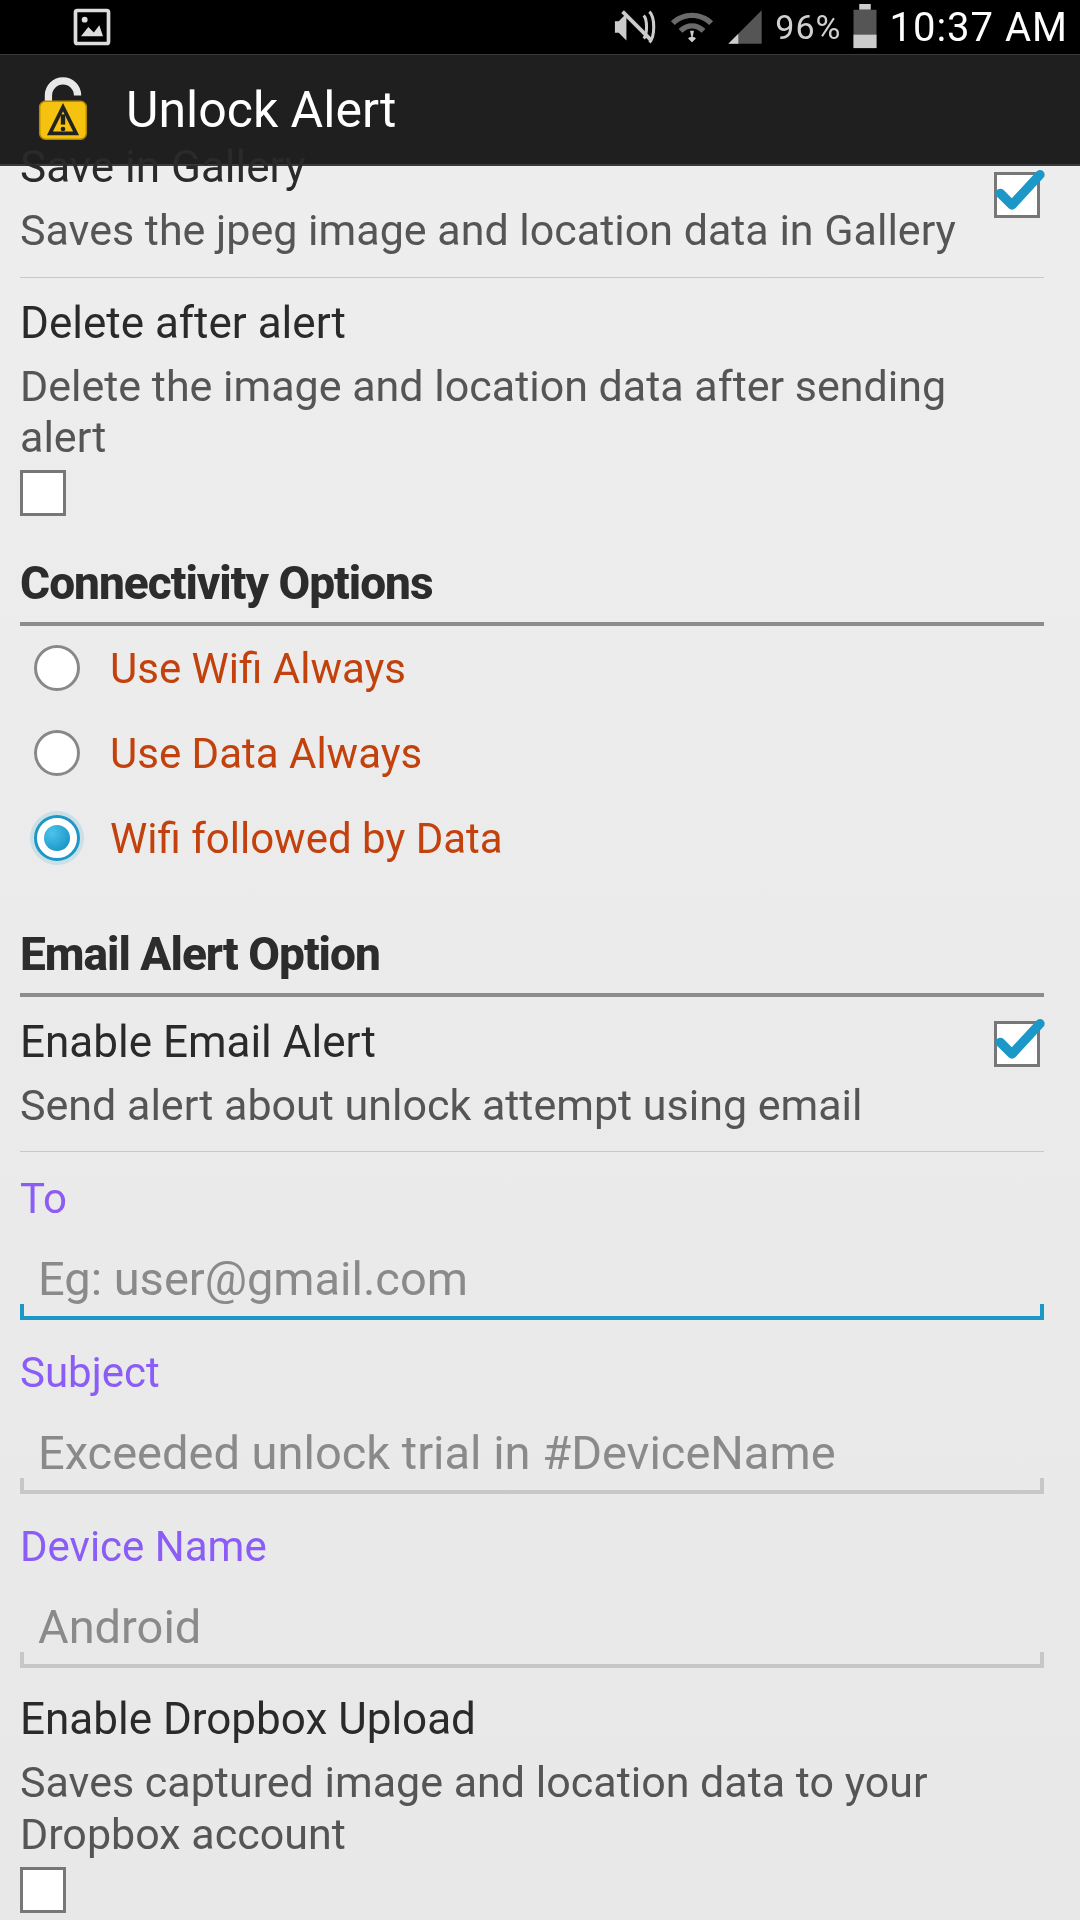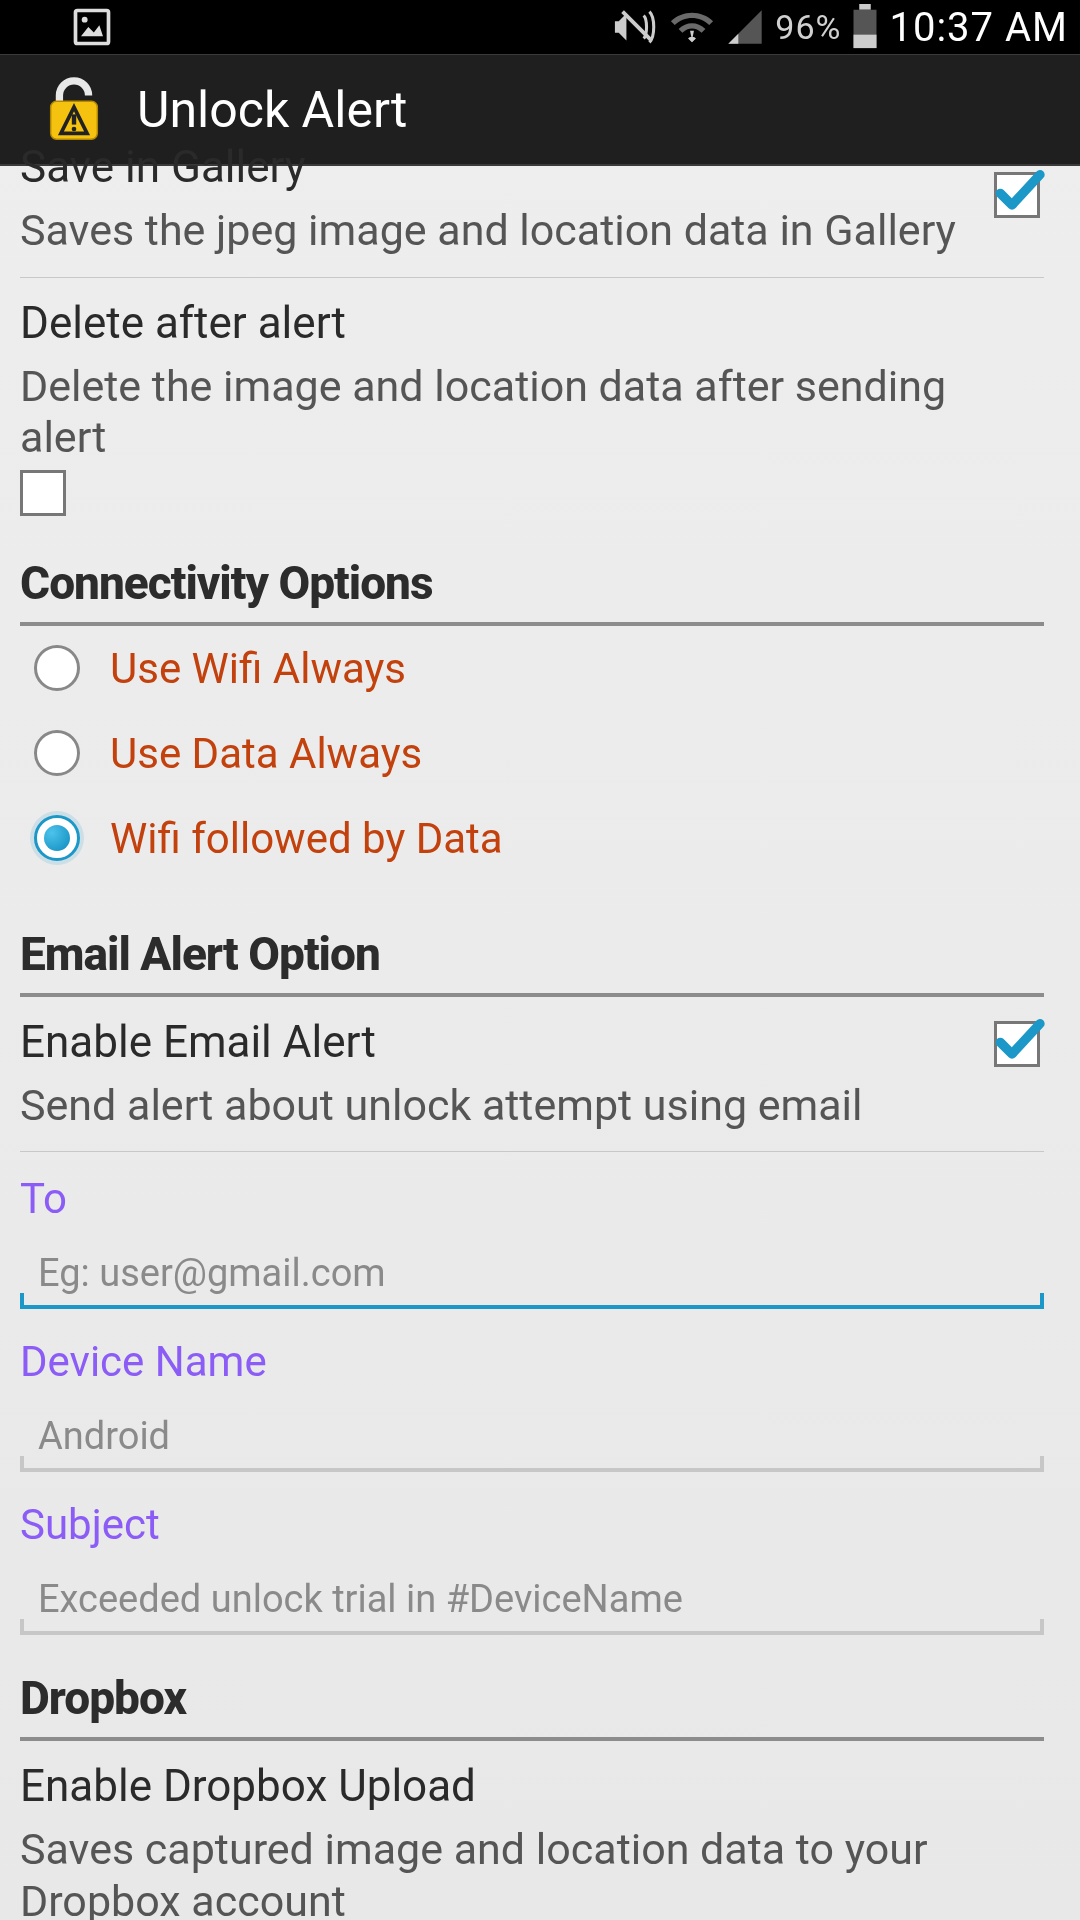--- a/index.html
+++ b/index.html
@@ -29,21 +29,21 @@
   .status-right .time { font-size: 40px; letter-spacing:1px; }
   .icon-slot { display:inline-flex; align-items:center; justify-content:center; }
 
   
   .action-bar {
     height: 112px;
     background: #1f1f1f;
     color: #fff;
     display: flex;
     align-items: center;
-    padding-left: 39px;
+    padding-left: 28px;
     border-top: 1px solid #3a3a3a;
     border-bottom: 2px solid #3a3a3a;
   }
   .app-icon { width:70px; height:70px; margin-right:28px; }
   .app-title { font-size: 50px; font-weight: 400; }
 
   
   .content {
     padding: 0 36px 0 20px;
     color: #303030;
@@ -108,21 +108,21 @@
     width:26px; height:26px; border-radius:50%;
     background: radial-gradient(circle at 30% 30%, #4cc3ec, #0e8abd);
   }
   .radio-label { font-size:42px; color:#c2410c; }
 
   
   .field-block { padding: 22px 0 6px 0; }
   .field-label { font-size:42px; color:#8b5cf6; margin-bottom:20px; }
   .text-input {
     width: 100%;
-    font-size: 38px;
+    font-size: 47px;
     color:#a16207;
     padding: 8px 10px 12px 18px;
     border: none;
     background: transparent;
     outline: none;
     font-family: inherit;
   }
   .text-input::placeholder { color:#8a8a8a; }
   .input-wrap {
     position: relative;
@@ -271,36 +271,35 @@
 
   <div class="field-block">
     <div class="field-label">To</div>
     <div class="input-wrap focused">
       <input class="text-input" type="text" placeholder="Eg: user@gmail.com" style="">
       <div class="underline"></div>
     </div>
   </div>
 
   <div class="field-block">
+    <div class="field-label">Subject</div>
+    <div class="input-wrap input-overflow">
+      <input class="text-input" type="text" placeholder="Exceeded unlock trial in #DeviceName" style="">
+      <div class="underline"></div>
+    </div>
+  </div>
+
+  <div class="field-block">
     <div class="field-label">Device Name</div>
     <div class="input-wrap">
       <input class="text-input" type="text" placeholder="Android" style="">
       <div class="underline"></div>
     </div>
   </div>
 
-  <div class="field-block">
-    <div class="field-label">Subject</div>
-    <div class="input-wrap input-overflow">
-      <input class="text-input" type="text" placeholder="Exceeded unlock trial in #DeviceName" style="">
-      <div class="underline"></div>
-    </div>
-  </div>
-
-  <div class="section-header">Dropbox</div>
 
   <div class="setting-item no-border" style="padding-bottom:0;">
     <div class="setting-text">
       <div class="setting-title">Enable Dropbox Upload</div>
       <div class="setting-sub">Saves captured image and location data to your Dropbox account</div>
     </div>
     <div class="checkbox">
       
     </div>
   </div>

